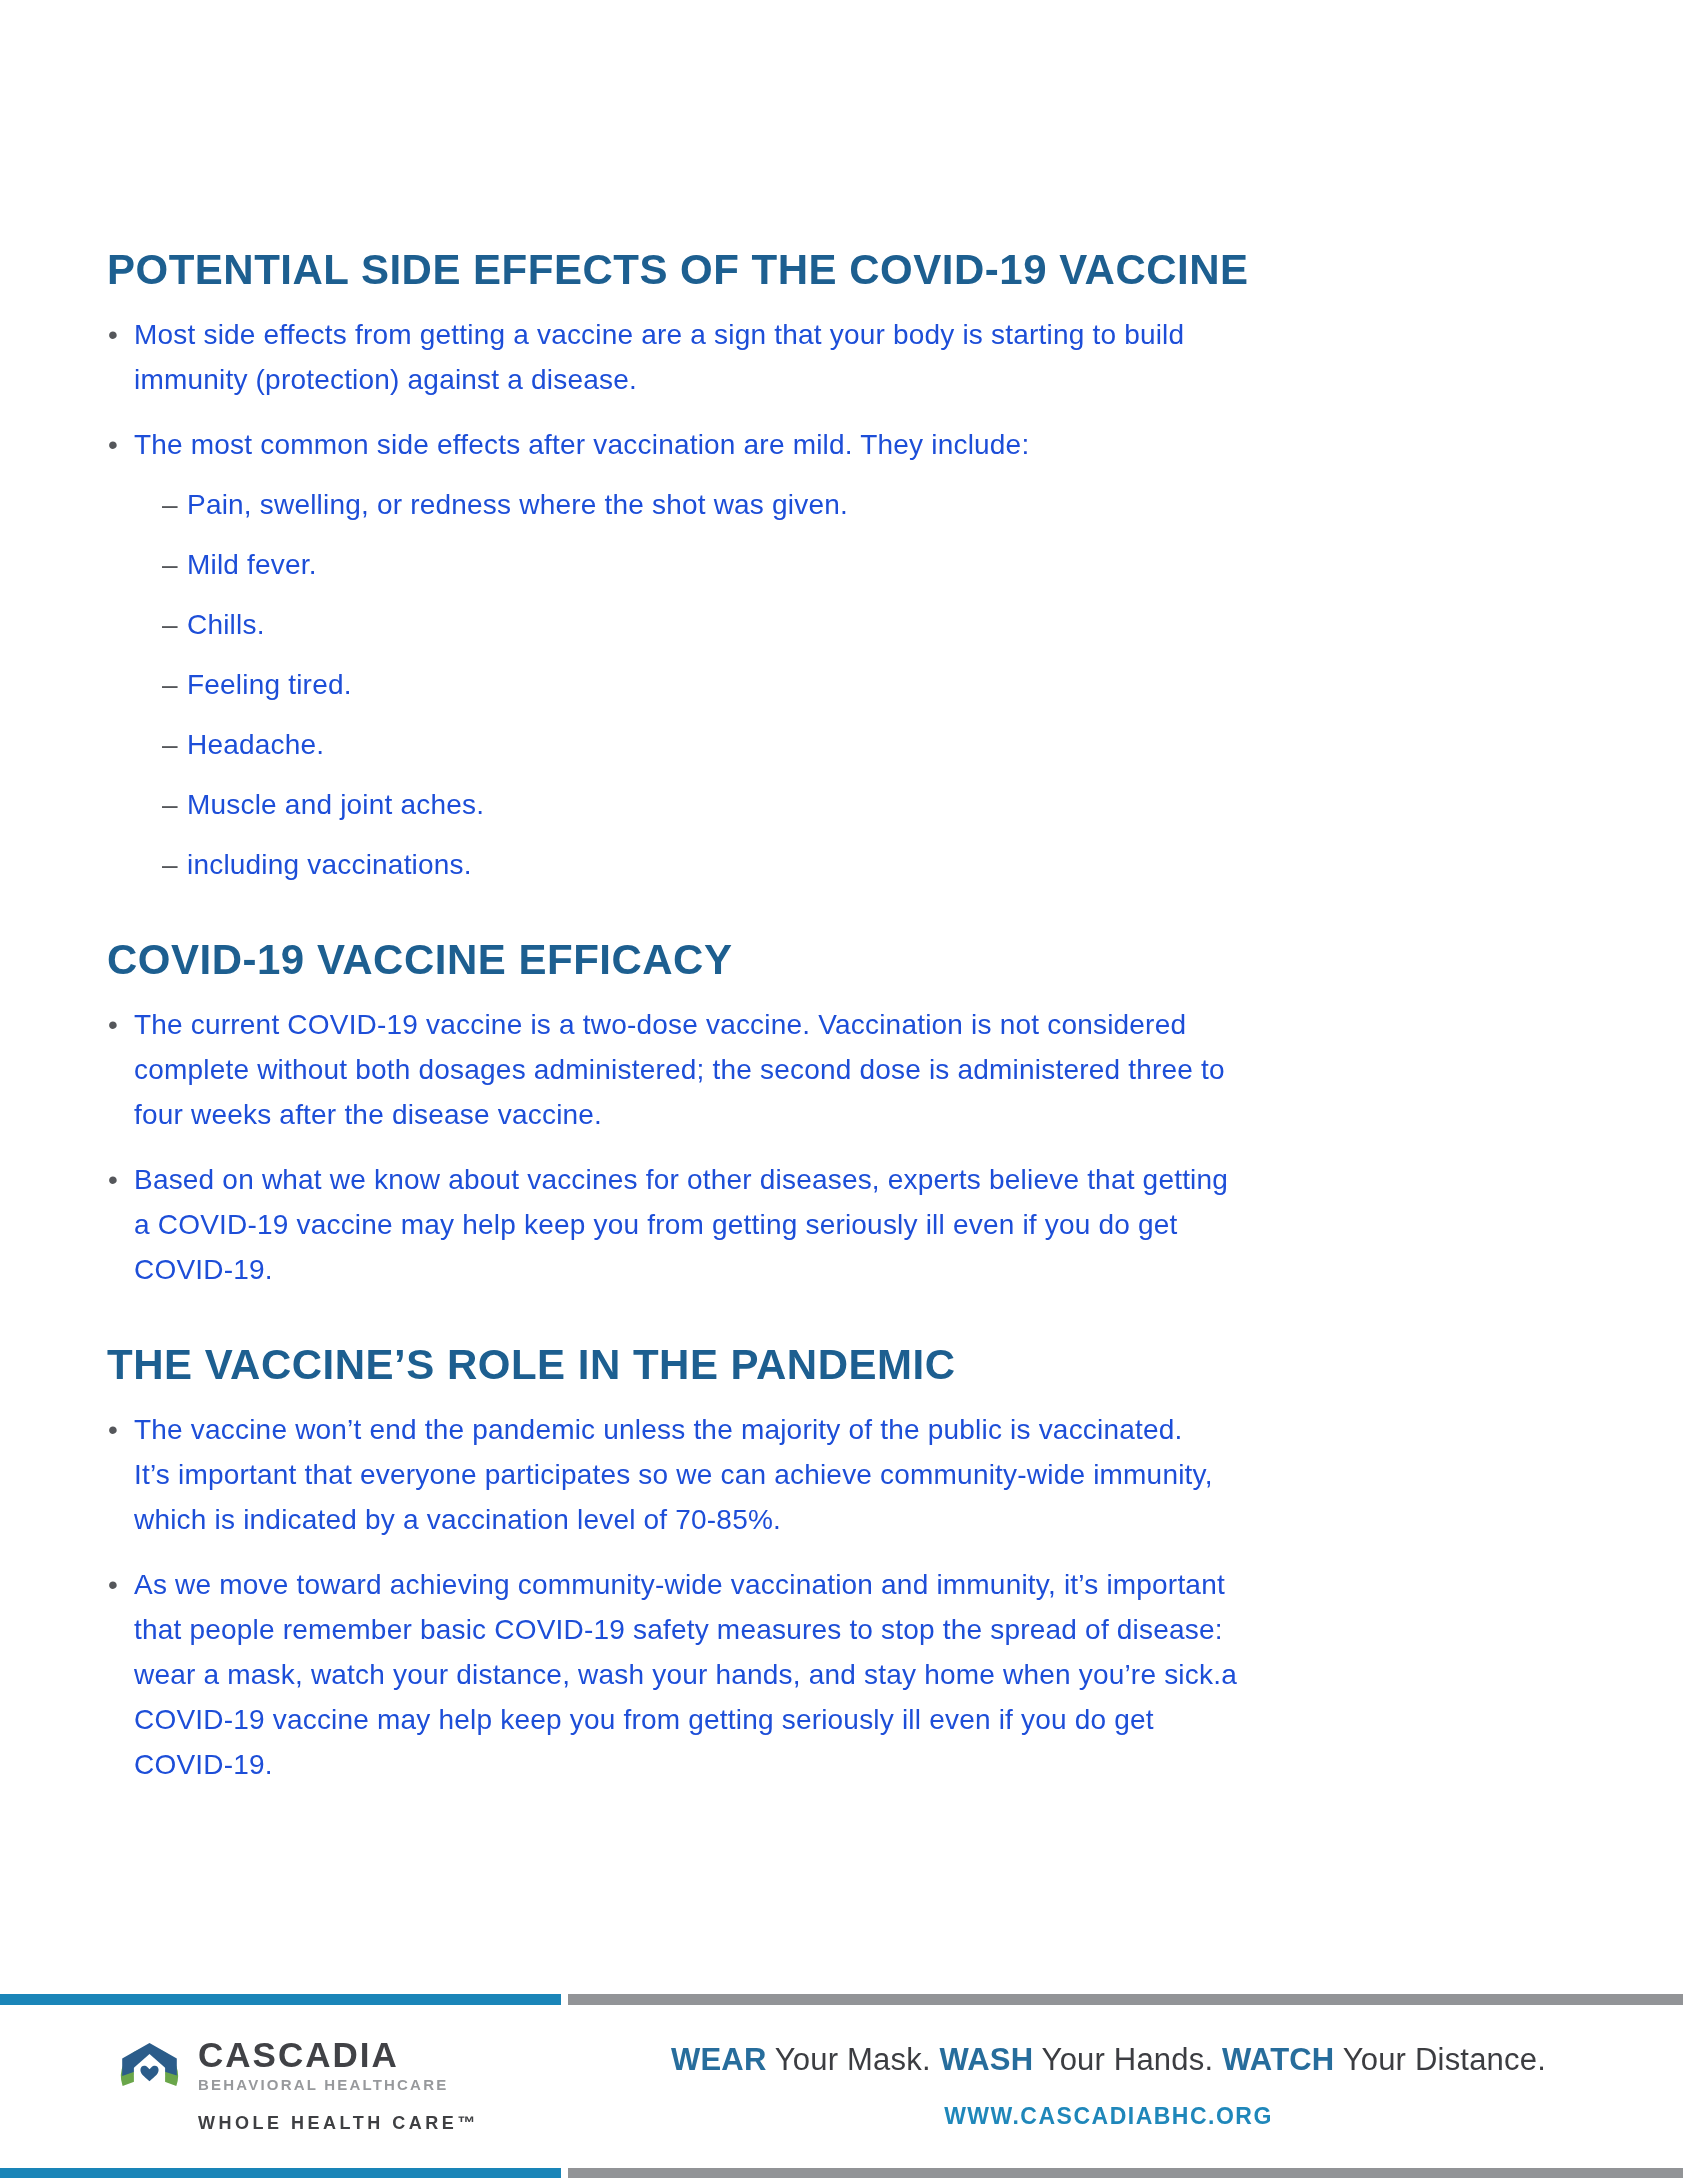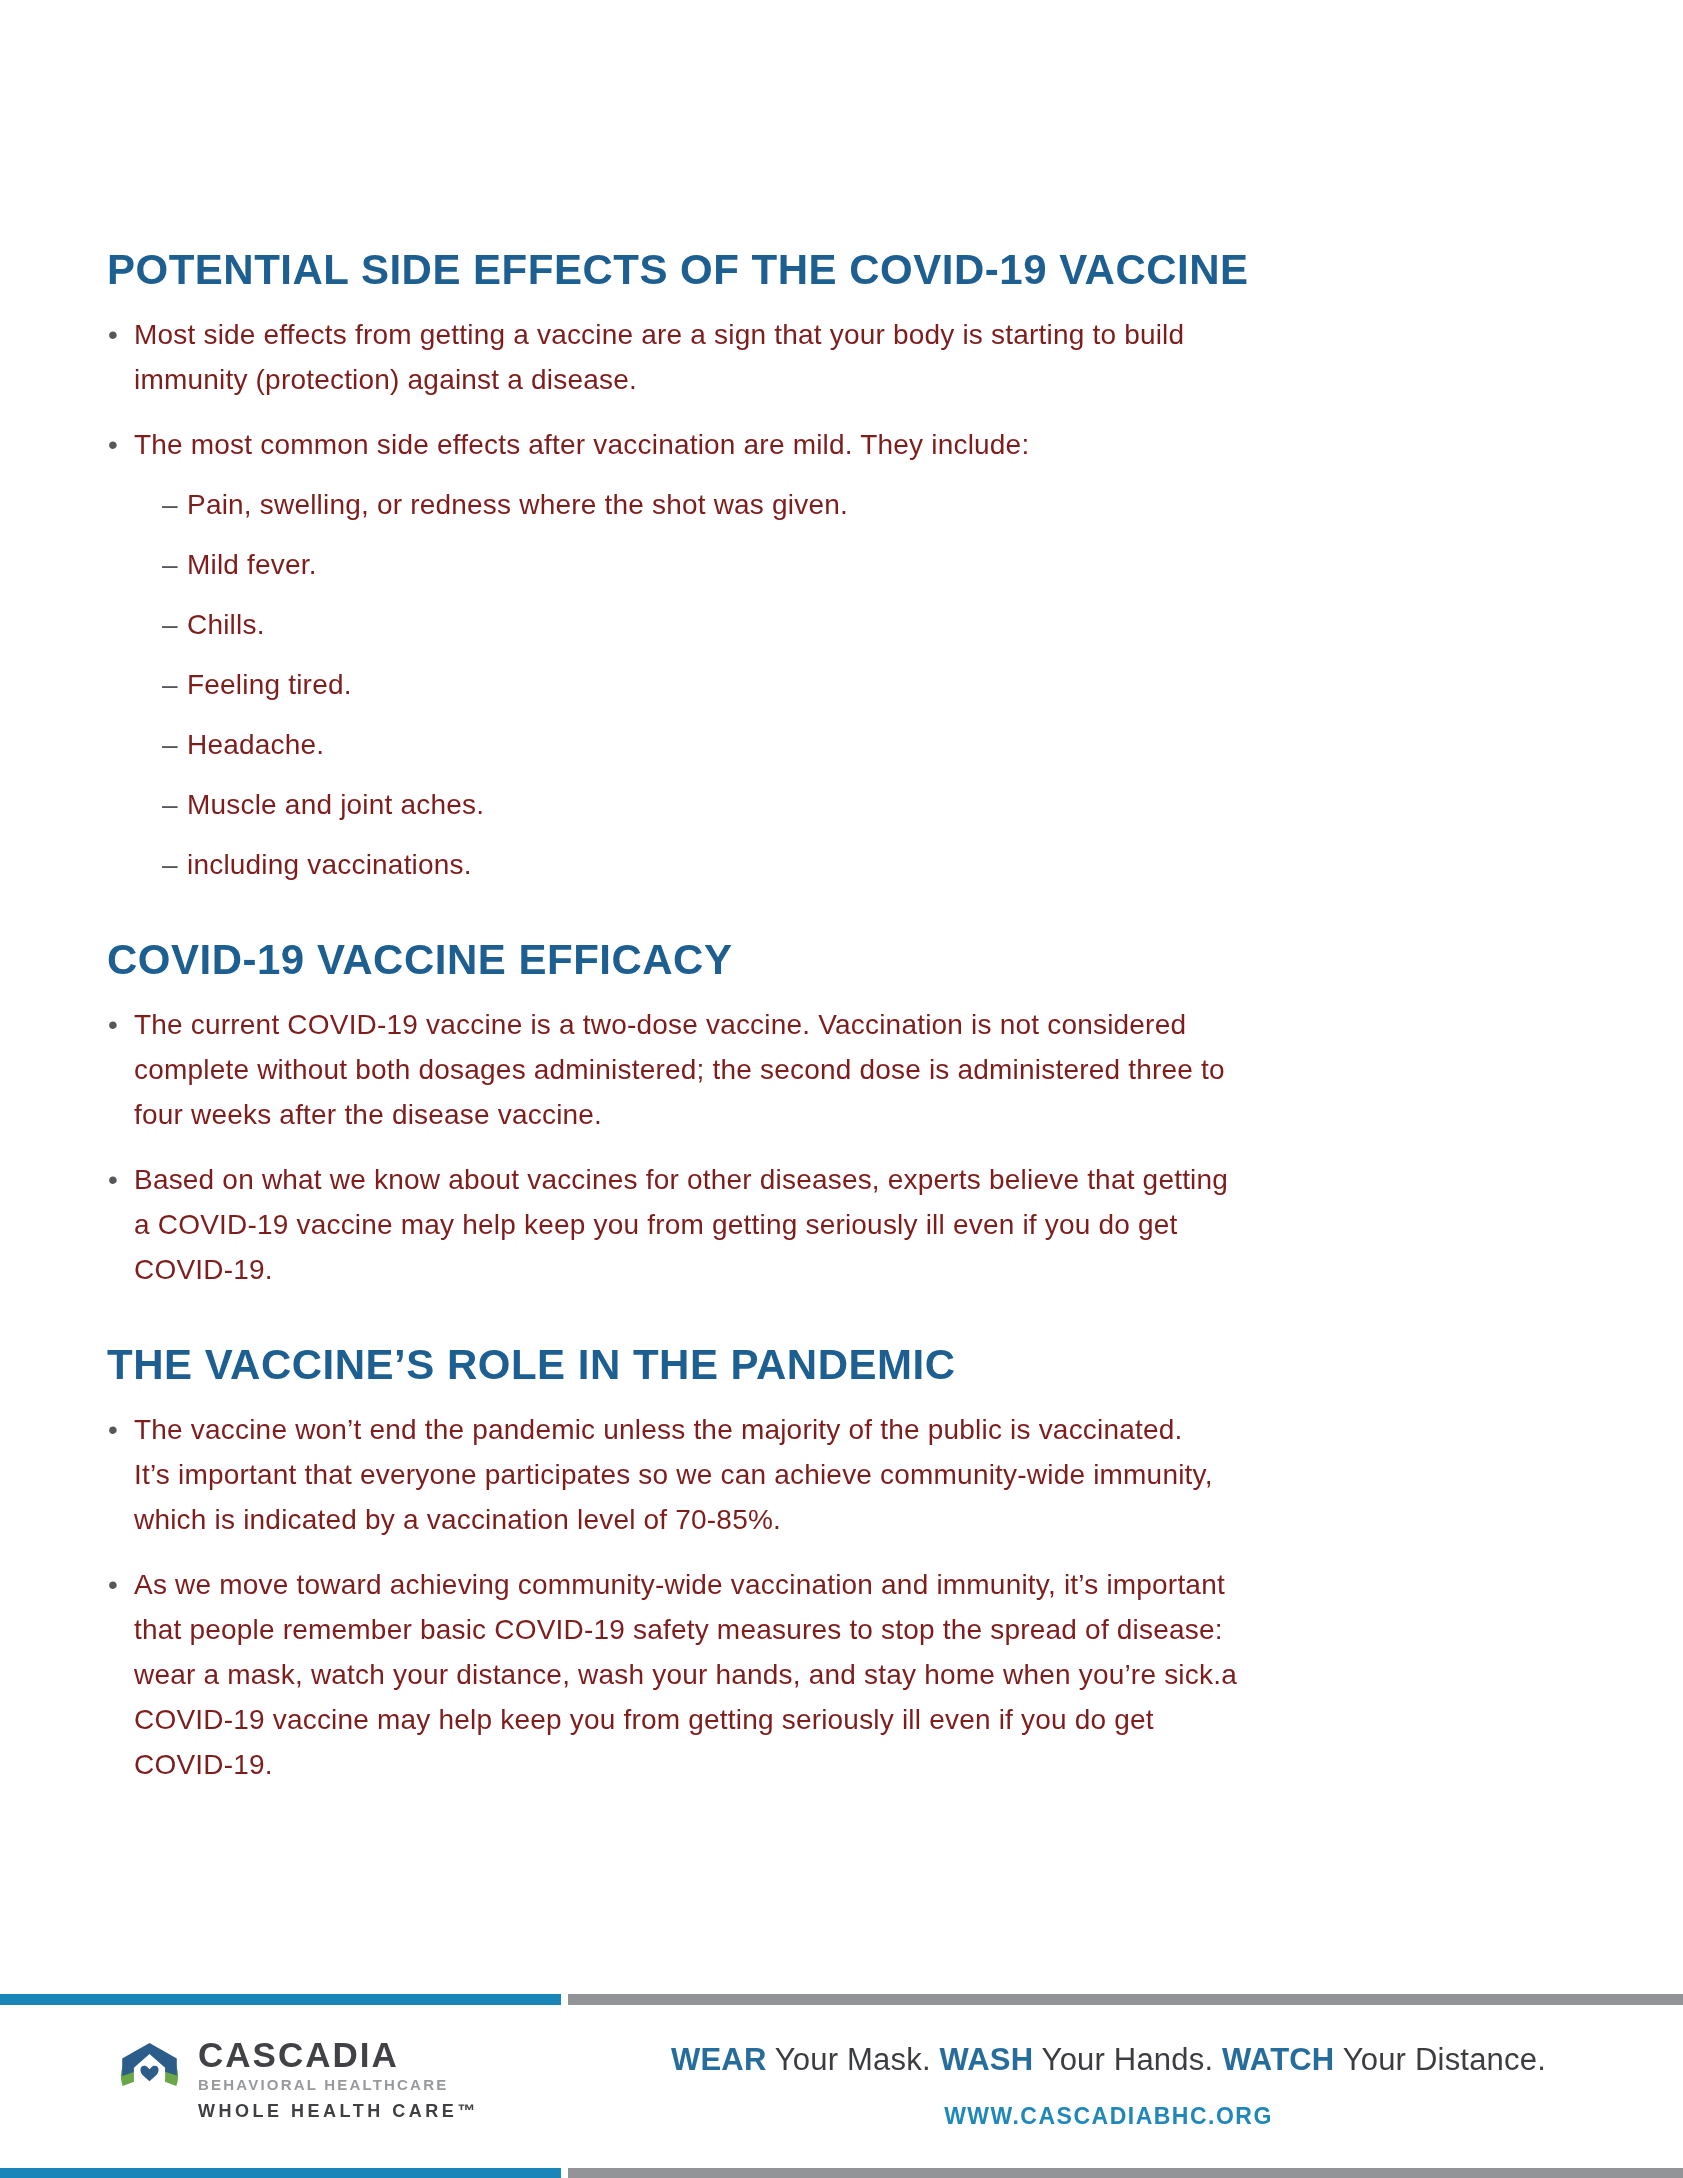--- a/index.html
+++ b/index.html
@@ -37,21 +37,21 @@
     left: 1px;
     top: 0;
     font-size: 28px;
     line-height: 45px;
     color: #55575b;
   }
   .bline {
     font-size: 28px;
     line-height: 45px;
     letter-spacing: 0.2px;
-    color: #7f1d1d;
+    color: #1d4ed8;
   }
   .sublist { margin: 16px 0 0 28px; }
   .subitem {
     position: relative;
     padding-left: 25px;
     margin-bottom: 16px;
   }
   .subitem > .marker {
     position: absolute;
     left: 0;
@@ -90,21 +90,21 @@
     font-weight: 700;
     letter-spacing: 2.2px;
     color: #97999c;
     margin-top: 3px;
   }
   .logo-tag {
     font-size: 18px;
     font-weight: 700;
     letter-spacing: 3.5px;
     color: #3f4043;
-    margin-top: 8px;
+    margin-top: 20px;
   }
 
   
   .footer-center {
     position: absolute;
     left: 554px;
     right: 20px;
     top: 2041px;
     text-align: center;
   }

